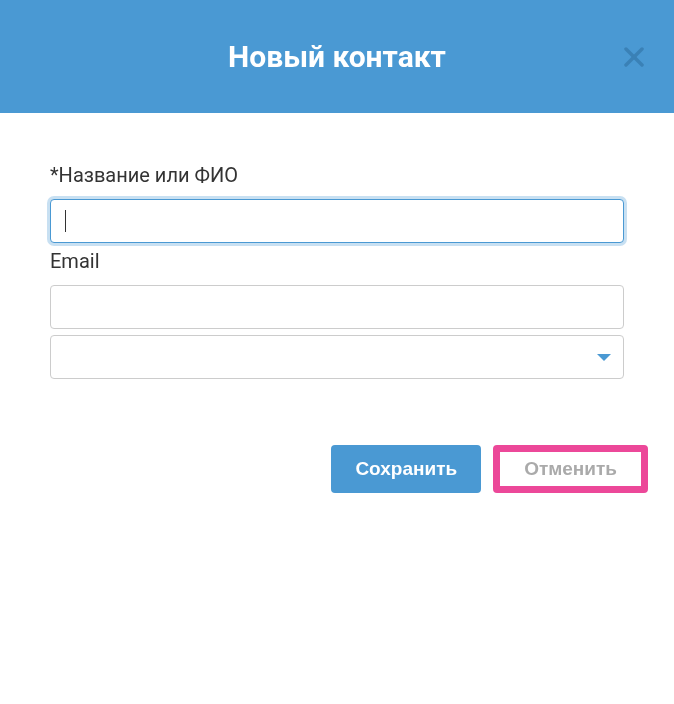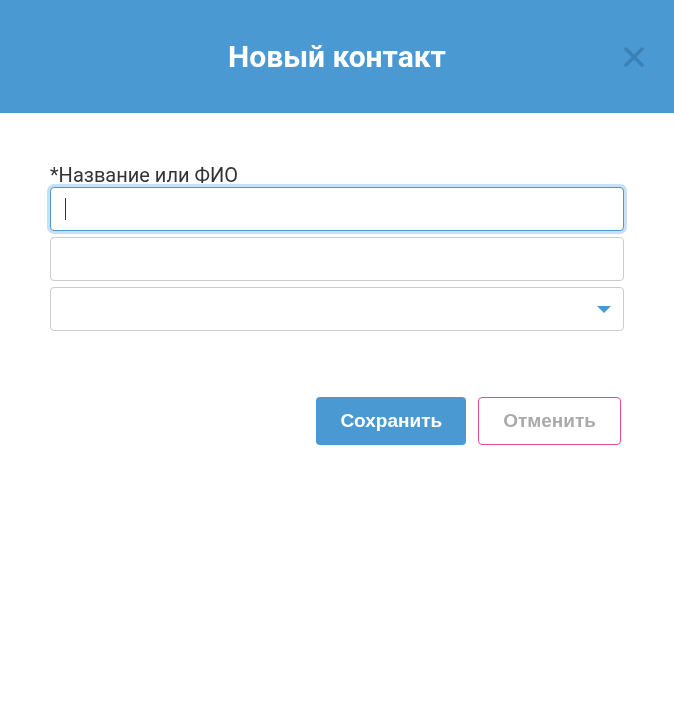--- a/index.html
+++ b/index.html
@@ -47,21 +47,21 @@
     .modal-body {
       padding: 50px 50px 30px 50px;
     }
     .form-group {
       margin-bottom: 6px;
     }
     .form-label {
       display: block;
       font-size: 20px;
       color: #333;
-      margin-bottom: 0;
+      margin-bottom: 12px;
       font-weight: 400;
     }
     .form-input {
       width: 100%;
       height: 44px;
       border: 1px solid #ccc;
       border-radius: 4px;
       padding: 8px 12px;
       font-size: 18px;
       background: #fff;
@@ -94,21 +94,21 @@
       justify-content: flex-end;
     }
     .select-arrow {
       width: 0;
       height: 0;
       border-left: 7px solid transparent;
       border-right: 7px solid transparent;
       border-top: 7px solid #4a99d3;
     }
     .modal-footer {
-      padding: 30px 53px 40px 50px;
+      padding: 30px 26px 40px 50px;
       display: flex;
       justify-content: flex-end;
       gap: 12px;
     }
     .btn {
       height: 48px;
       padding: 0 24px;
       border-radius: 4px;
       font-size: 19px;
       font-weight: 600;
@@ -118,21 +118,21 @@
       align-items: center;
       justify-content: center;
     }
     .btn-primary {
       background: #4a99d3;
       color: #fff;
     }
     .btn-secondary {
       background: #fff;
       color: #aaa;
-      border: 1px solid #ec4899;
+      border: 7px solid #ec4899;
     }
   </style>
 </head>
 <body>
 
 <div class="modal">
   <div class="modal-header">
     <h1 class="modal-title">Новый контакт</h1>
     <div class="close-icon">
       <svg viewBox="0 0 24 24" fill="none" stroke="#2b6a9a" stroke-width="3.5" stroke-linecap="round">
@@ -145,20 +145,21 @@
   <div class="modal-body">
     <div class="form-group">
       <label class="form-label">*Название или ФИО</label>
       <div class="form-input focused" style="display:flex;align-items:center;">
         <span class="text-cursor"></span>
       </div>
     </div>
 
 
     <div class="form-group">
+      <label class="form-label">Email</label>
       <input type="text" class="form-input" value="" style="">
     </div>
 
 
     <div class="form-group">
       <div class="form-select">
         <span class="select-arrow"></span>
       </div>
     </div>
   </div>

